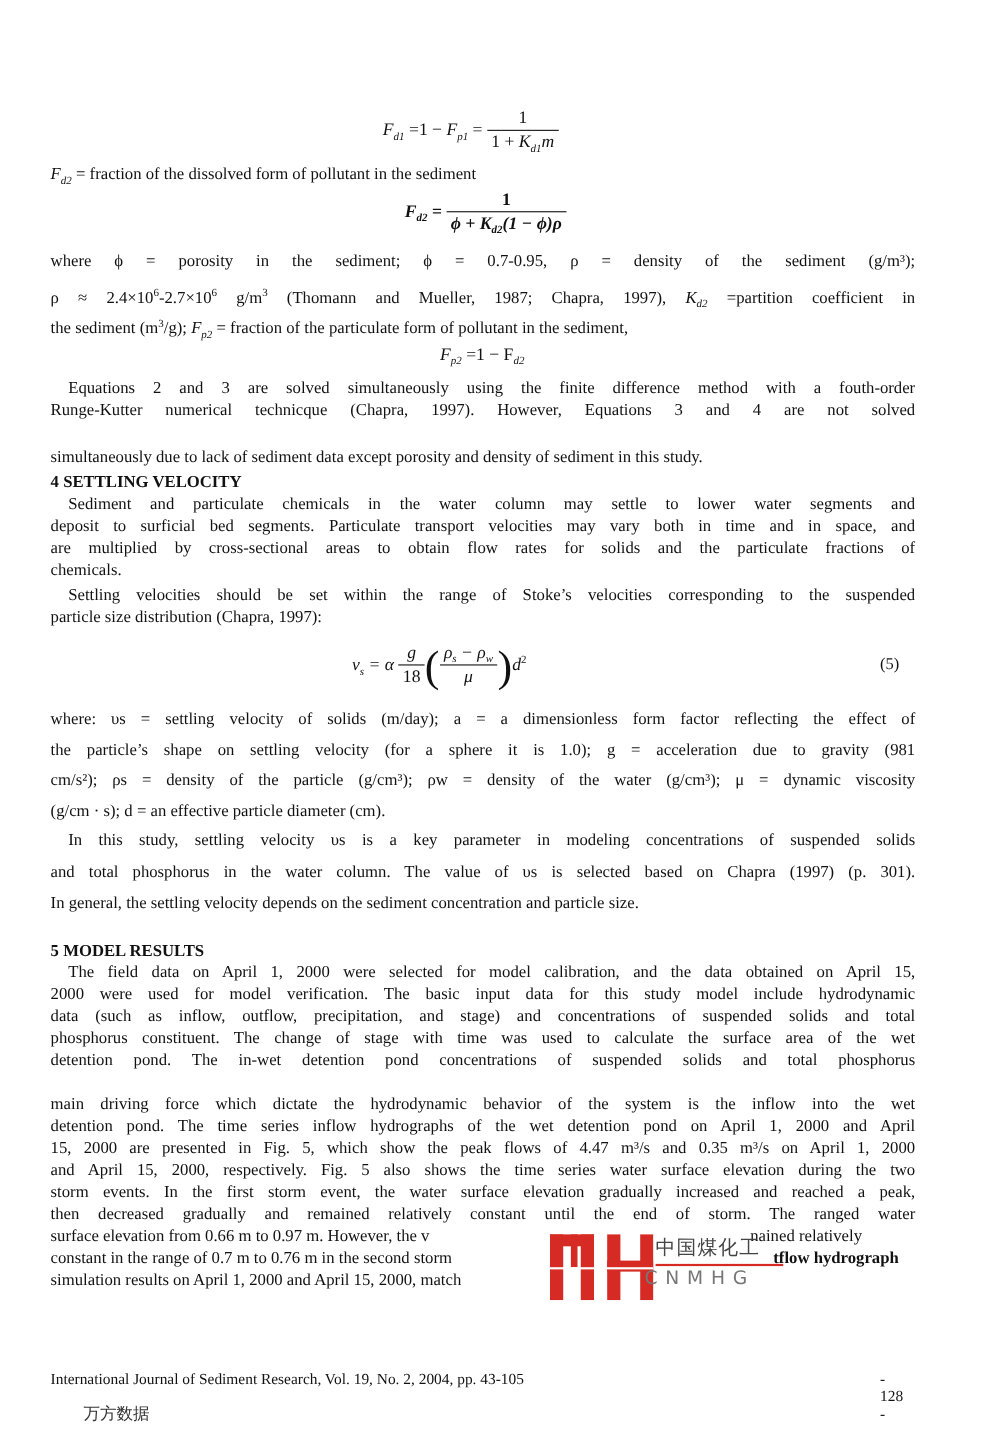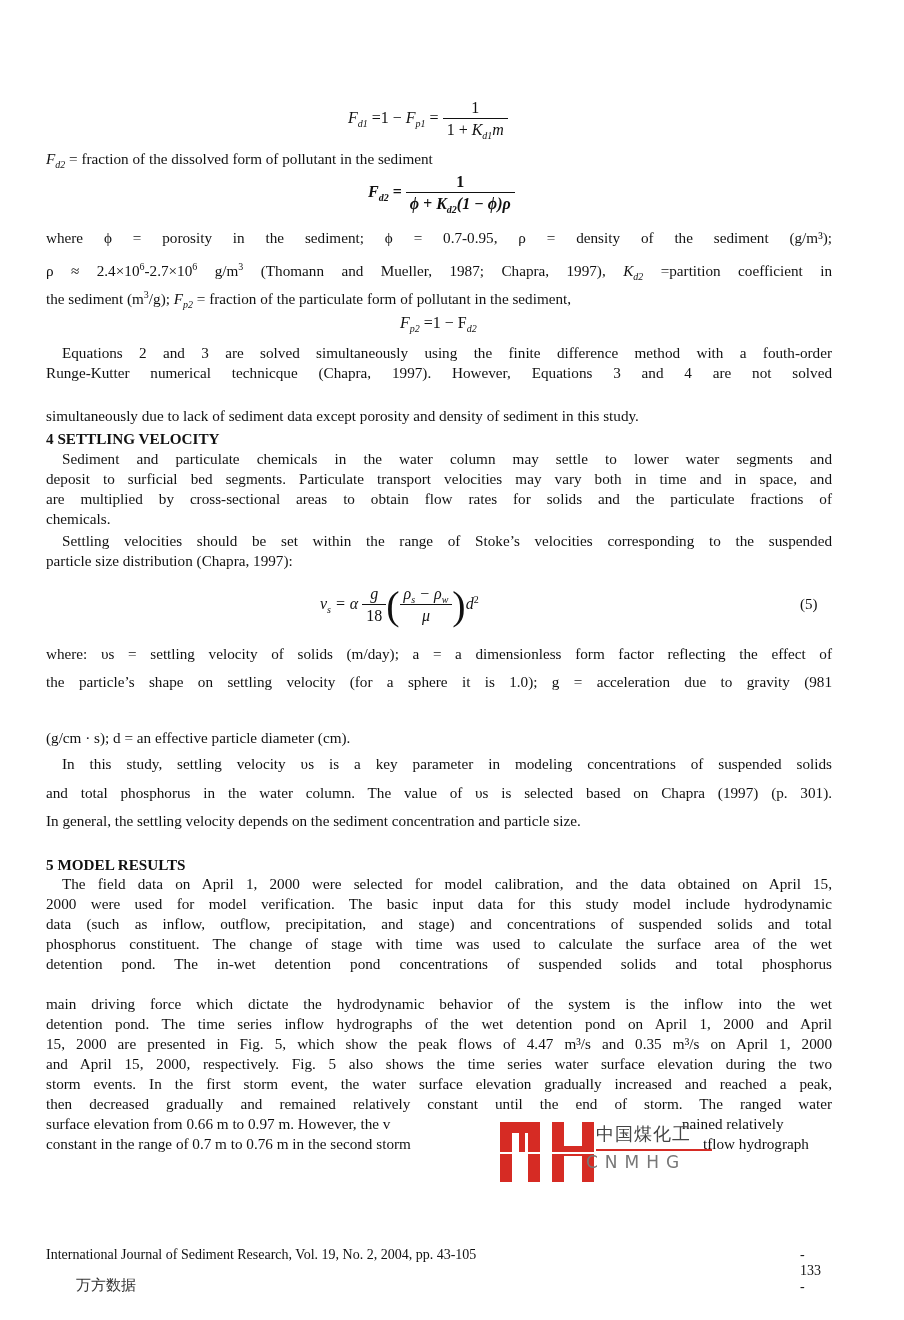--- a/index.html
+++ b/index.html
@@ -81,55 +81,57 @@
       <span class="den">18</span>
     </span><span style="font-size:40px; vertical-align:middle; font-weight:100;">(</span><span class="frac">
       <span class="num"><i>ρ</i><sub><i>s</i></sub><i> − ρ</i><sub><i>w</i></sub></span>
       <span class="den"><i>μ</i></span>
     </span><span style="font-size:40px; vertical-align:middle; font-weight:100;">)</span><i>d</i><sup>2</sup>
   </div>
   <div class="eqno" style="top:596px;">(5)</div>
 
   <div class="line just" style="top:644px;">where:  υs = settling velocity of solids (m/day);  a = a dimensionless form factor reflecting the effect of</div>
   <div class="line just" style="top:672px;">the particle’s shape on settling velocity (for a sphere it is 1.0);  g = acceleration due to gravity (981</div>
+  <div class="line just" style="top:700px;">cm/s²);  ρs = density of the particle (g/cm³);  ρw = density of the water (g/cm³);  μ = dynamic viscosity</div>
   <div class="line" style="top:728px;">(g/cm · s);  d = an effective particle diameter (cm).</div>
 
   <div class="line just indent" style="top:754px;">In this study, settling velocity  υs  is a key parameter in modeling concentrations of suspended solids</div>
   <div class="line just" style="top:783px;">and total phosphorus in the water column. The value of  υs  is selected based on Chapra (1997) (p. 301).</div>
   <div class="line" style="top:811px;">In general, the settling velocity depends on the sediment concentration and particle size.</div>
 
   <div class="line heading" style="top:855px;">5 MODEL RESULTS</div>
   <div class="line just indent" style="top:874px;">The field data on April 1, 2000 were selected for model calibration, and the data obtained on April 15,</div>
   <div class="line just" style="top:894px;">2000 were used for model verification. The basic input data for this study model include hydrodynamic</div>
   <div class="line just" style="top:934px;">phosphorus constituent. The change of stage with time was used to calculate the surface area of the wet</div>
   <div class="line just" style="top:914px;">data (such as inflow, outflow, precipitation, and stage) and concentrations of suspended solids and total</div>
   <div class="line just" style="top:954px;">detention pond. The in-wet detention pond concentrations of suspended solids and total phosphorus</div>
   <div class="line just" style="top:994px;">main driving force which dictate the hydrodynamic behavior of the system is the inflow into the wet</div>
   <div class="line just" style="top:1014px;">detention pond. The time series inflow hydrographs of the wet detention pond on April 1, 2000 and April</div>
   <div class="line just" style="top:1034px;">15, 2000 are presented in Fig. 5, which show the peak flows of 4.47 m³/s and 0.35 m³/s on April 1, 2000</div>
   <div class="line just" style="top:1054px;">and April 15, 2000, respectively. Fig. 5 also shows the time series water surface elevation during the two</div>
   <div class="line just" style="top:1074px;">storm events. In the first storm event, the water surface elevation gradually increased and reached a peak,</div>
   <div class="line just" style="top:1094px;">then decreased gradually and remained relatively constant until the end of storm. The ranged water</div>
   <div class="line" style="top:1114px; width:460px;">surface elevation from 0.66 m to 0.97 m. However, the v</div>
   <div class="line" style="top:1134px; width:460px;">constant in the range of 0.7 m to 0.76 m in the second storm</div>
+  <div class="line" style="top:1154px; width:460px;">simulation results on April 1, 2000 and April 15, 2000, match</div>
   <div class="abs" style="left:682px; top:1114px; line-height:20px; white-space:nowrap;">nained relatively</div>
-  <div class="abs" style="left:703px; top:1134px; line-height:20px; white-space:nowrap;">tflow hydrograph</div>
+  <div class="abs" style="left:703px; top:1134px; line-height:20px; white-space:nowrap;font-weight:bold;">tflow hydrograph</div>
 
   <div class="logo" style="top:1122px;">
     <svg width="94" height="60" viewBox="0 0 94 60">
       <rect x="0" y="0" width="12" height="60" fill="#d62b24"></rect>
       <rect x="0" y="0" width="40" height="11" fill="#d62b24"></rect>
       <rect x="28" y="0" width="12" height="60" fill="#d62b24"></rect>
       <rect x="19" y="0" width="6" height="30" fill="#d62b24"></rect>
       <rect x="52" y="0" width="12" height="60" fill="#d62b24"></rect>
       <rect x="82" y="0" width="12" height="60" fill="#d62b24"></rect>
       <rect x="52" y="24" width="42" height="10" fill="#d62b24"></rect>
       <rect x="0" y="30" width="94" height="2" fill="#ffffff"></rect>
     </svg>
     <div class="logo-cn">中国煤化工</div>
     <div class="logo-rule"></div>
     <div class="logo-en">CNMHG</div>
   </div>
 
   <div class="footer">International Journal of Sediment Research, Vol. 19, No. 2, 2004, pp. 43-105</div>
-  <div class="pageno">- 133 -</div>
+  <div class="pageno">- 128 -</div>
   <div class="wanfang">万方数据</div>
 </div>
 
 </body></html>

